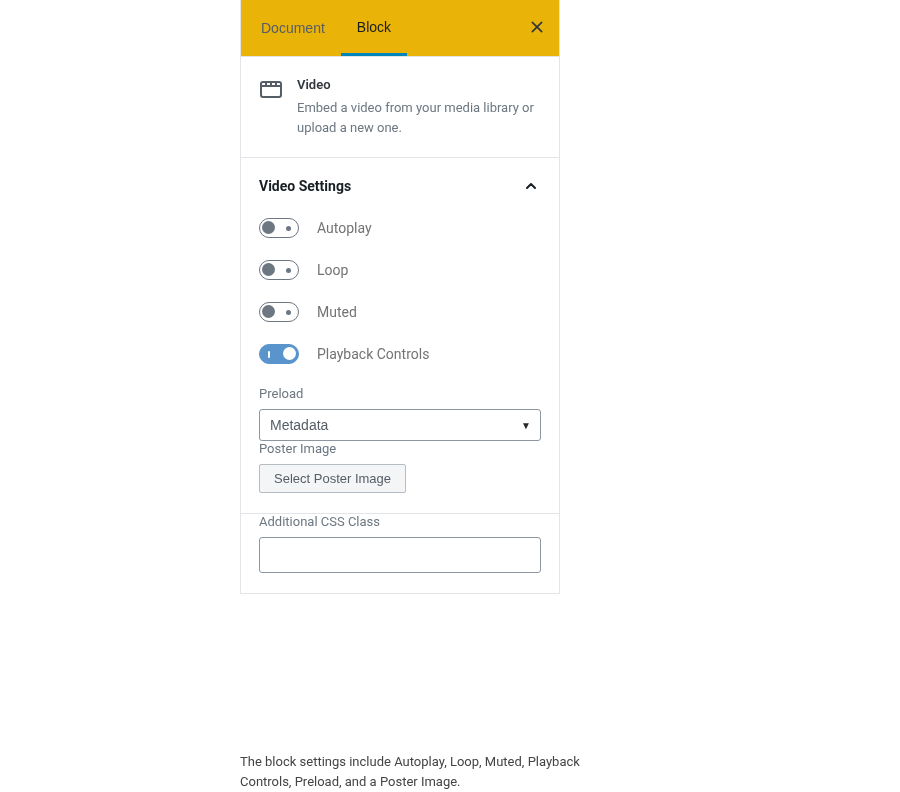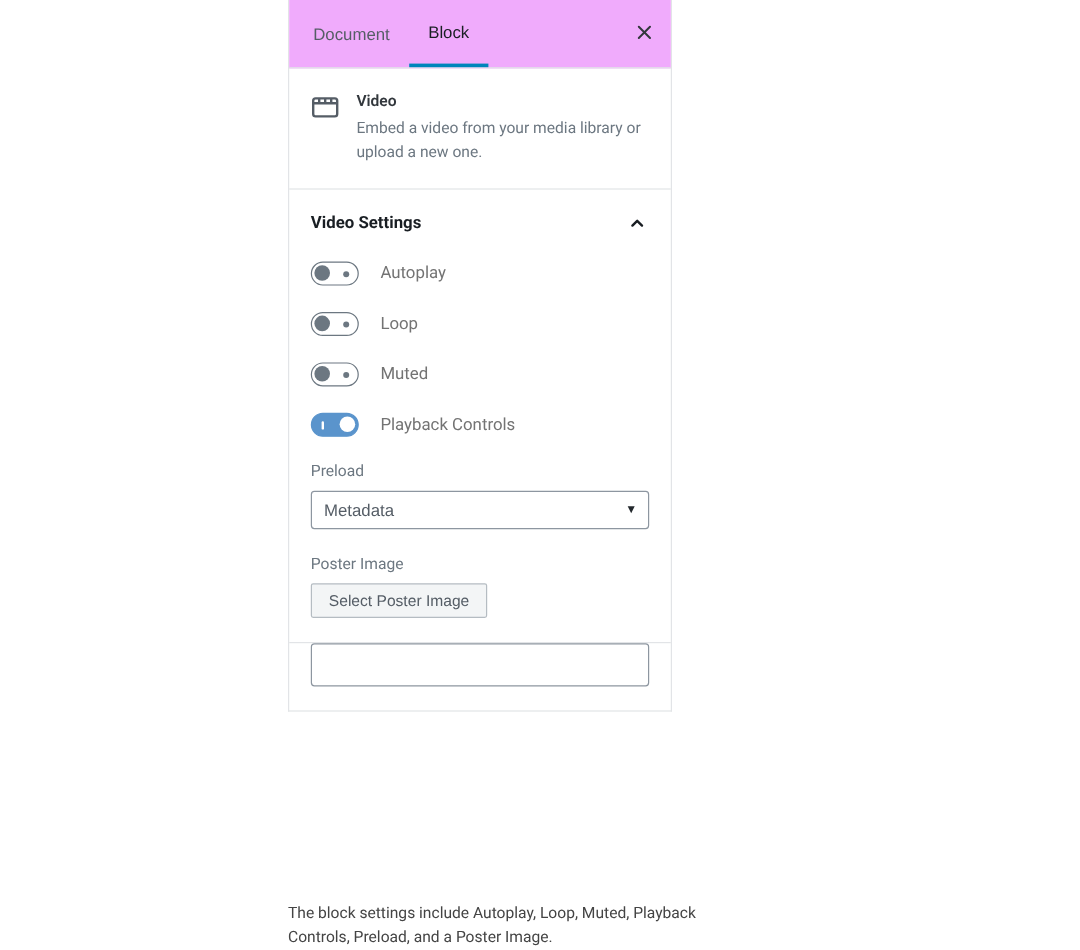--- a/index.html
+++ b/index.html
@@ -15,21 +15,21 @@
       left: 240px;
       top: 0;
       width: 320px;
       background: #fff;
       border: 1px solid #e2e4e7;
       border-top: none;
     }
     .tabs {
       display: flex;
       align-items: center;
-      background: #f0abfc;
+      background: #eab308;
       border-bottom: 1px solid #e2e4e7;
       height: 57px;
       position: relative;
     }
     .tab {
       padding: 18px 16px;
       font-size: 14px;
       color: #555d66;
       cursor: pointer;
       background: transparent;
@@ -170,21 +170,20 @@
     }
 
     .field-label {
       font-size: 13px;
       color: #6c7781;
       margin-bottom: 8px;
       display: block;
     }
     .select-wrap {
       position: relative;
-      margin-bottom: 22px;
     }
     .select {
       width: 100%;
       height: 32px;
       padding: 4px 10px;
       border: 1px solid #8d96a0;
       border-radius: 3px;
       font-size: 14px;
       color: #555d66;
       background: #fff;
@@ -316,19 +315,20 @@
       </div>
 
       <label class="field-label">Poster Image</label>
       <button class="btn-secondary">Select Poster Image</button>
 
     </div>
   </div>
 
   <div class="section no-bottom-border">
     <div class="section-body">
+      <label class="field-label">Additional CSS Class</label>
       <input type="text" class="text-input" value="" style="">
     </div>
   </div>
 
 </div>
 
 <div class="caption">The block settings include Autoplay, Loop, Muted, Playback Controls, Preload, and a Poster Image.</div>
 
 </body></html>

